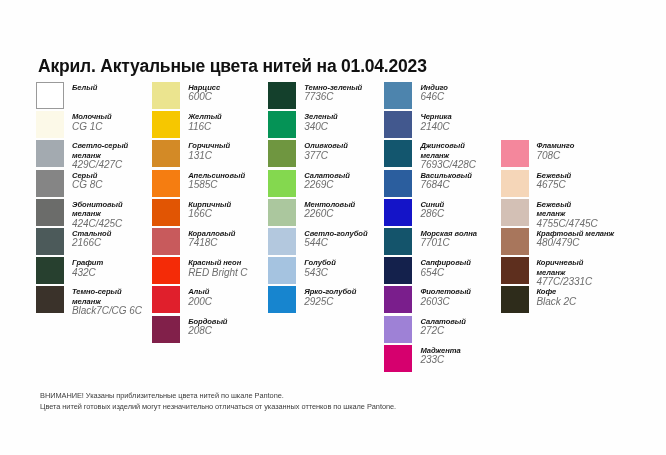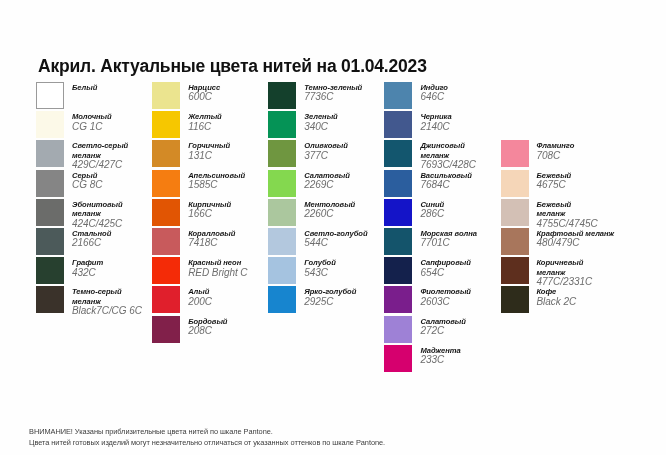--- a/index.html
+++ b/index.html
@@ -81,27 +81,26 @@
   }
   .code {
     font-size: 10px;
     line-height: 9.4px;
     color: #6d6d6d;
     letter-spacing: -0.05px;
     white-space: nowrap;
   }
   .footer {
     position: absolute;
-    left: 29px;
+    left: 40px;
     top: 390px;
     font-size: 7.4px;
     line-height: 11px;
     color: #3c3c3c;
     letter-spacing: -0.05px;
-    margin-top: 36px;
   }
   .footer div { white-space: nowrap; }
 </style>
 </head>
 <body>
 
 <div class="page">
 
   <div class="title">Акрил. Актуальные цвета нитей на 01.04.2023</div>
 

